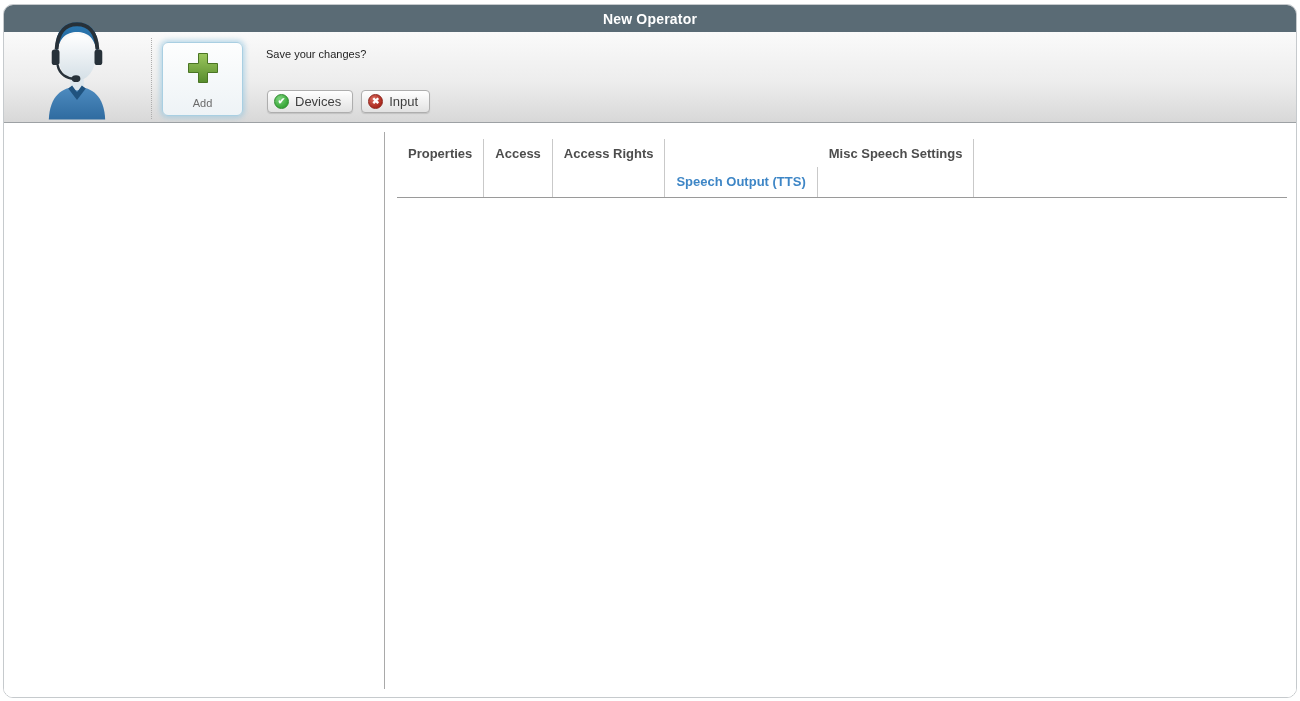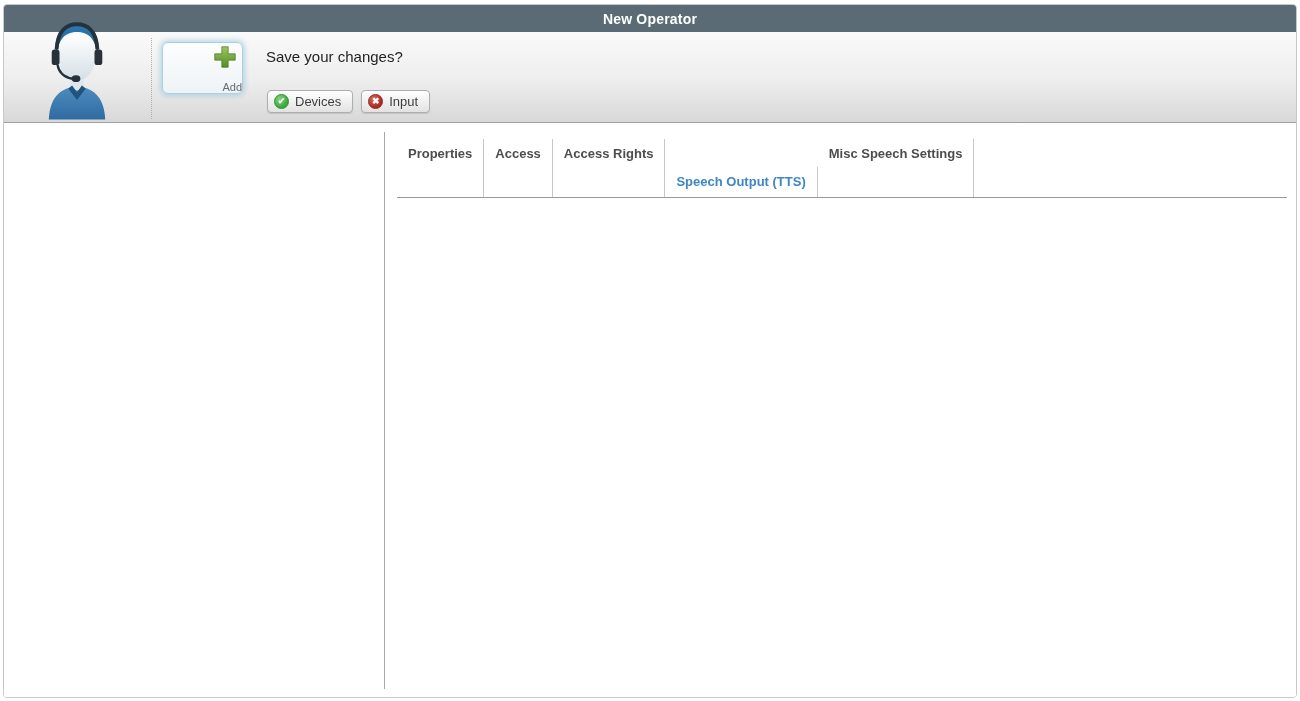--- a/index.html
+++ b/index.html
@@ -8,21 +8,21 @@
     width: 1300px; height: 701px;
     background: #ffffff;
     font-family: "Liberation Sans", "DejaVu Sans", sans-serif;
     overflow: hidden;
   }
   .app-window {
     position: absolute;
     left: 3px; top: 4px;
     width: 1294px; height: 694px;
     border: 1px solid #c6cacd;
-    border-radius: 4px;
+    border-radius: 10px;
     background: #ffffff;
     overflow: hidden;
   }
   
   .title-bar {
     position: absolute; left: 0; top: 0; right: 0;
     height: 27px;
     background: var(--header-bg, #5a6b75);
     display: flex; align-items: center; justify-content: center;
   }
@@ -44,34 +44,34 @@
     width: 70px; height: 106px;
     z-index: 5;
   }
   .toolbar-sep {
     position: absolute; left: 147px; top: 6px;
     height: 81px; width: 0;
     border-left: 1px dotted #aeaeae;
   }
   .add-button {
     position: absolute; left: 158px; top: 10px;
-    width: 81px; height: 52px;
+    width: 81px; height: 74px;
     border: 1px solid var(--glow-blue, #a9cfe2);
     border-radius: 6px;
     background: linear-gradient(#fdfefe, #eef3f6);
     box-shadow: 0 0 5px 2px rgba(146, 196, 224, 0.6);
-    display: flex; flex-direction: column; align-items: flex-end; justify-content: center;
+    display: flex; flex-direction: column; align-items: center; justify-content: center;
     gap: 12px;
     cursor: pointer;
   }
   .add-button .plus-icon { width: 34px; height: 34px; margin-top: 2px; }
   .add-button .add-label { font-size: 11px; color: #6b6b6b; }
   .save-prompt {
     position: absolute; left: 262px; top: 16px;
-    font-size: 15px; color: #1f1f1f;
+    font-size: 11px; color: #1f1f1f;
   }
   .toolbar-buttons {
     position: absolute; left: 263px; top: 58px;
     display: flex; gap: 8px;
   }
   .tb-button {
     display: inline-flex; align-items: center; gap: 6px;
     height: 23px;
     padding: 0 11px 0 6px;
     border: 1px solid #aeaeae;

